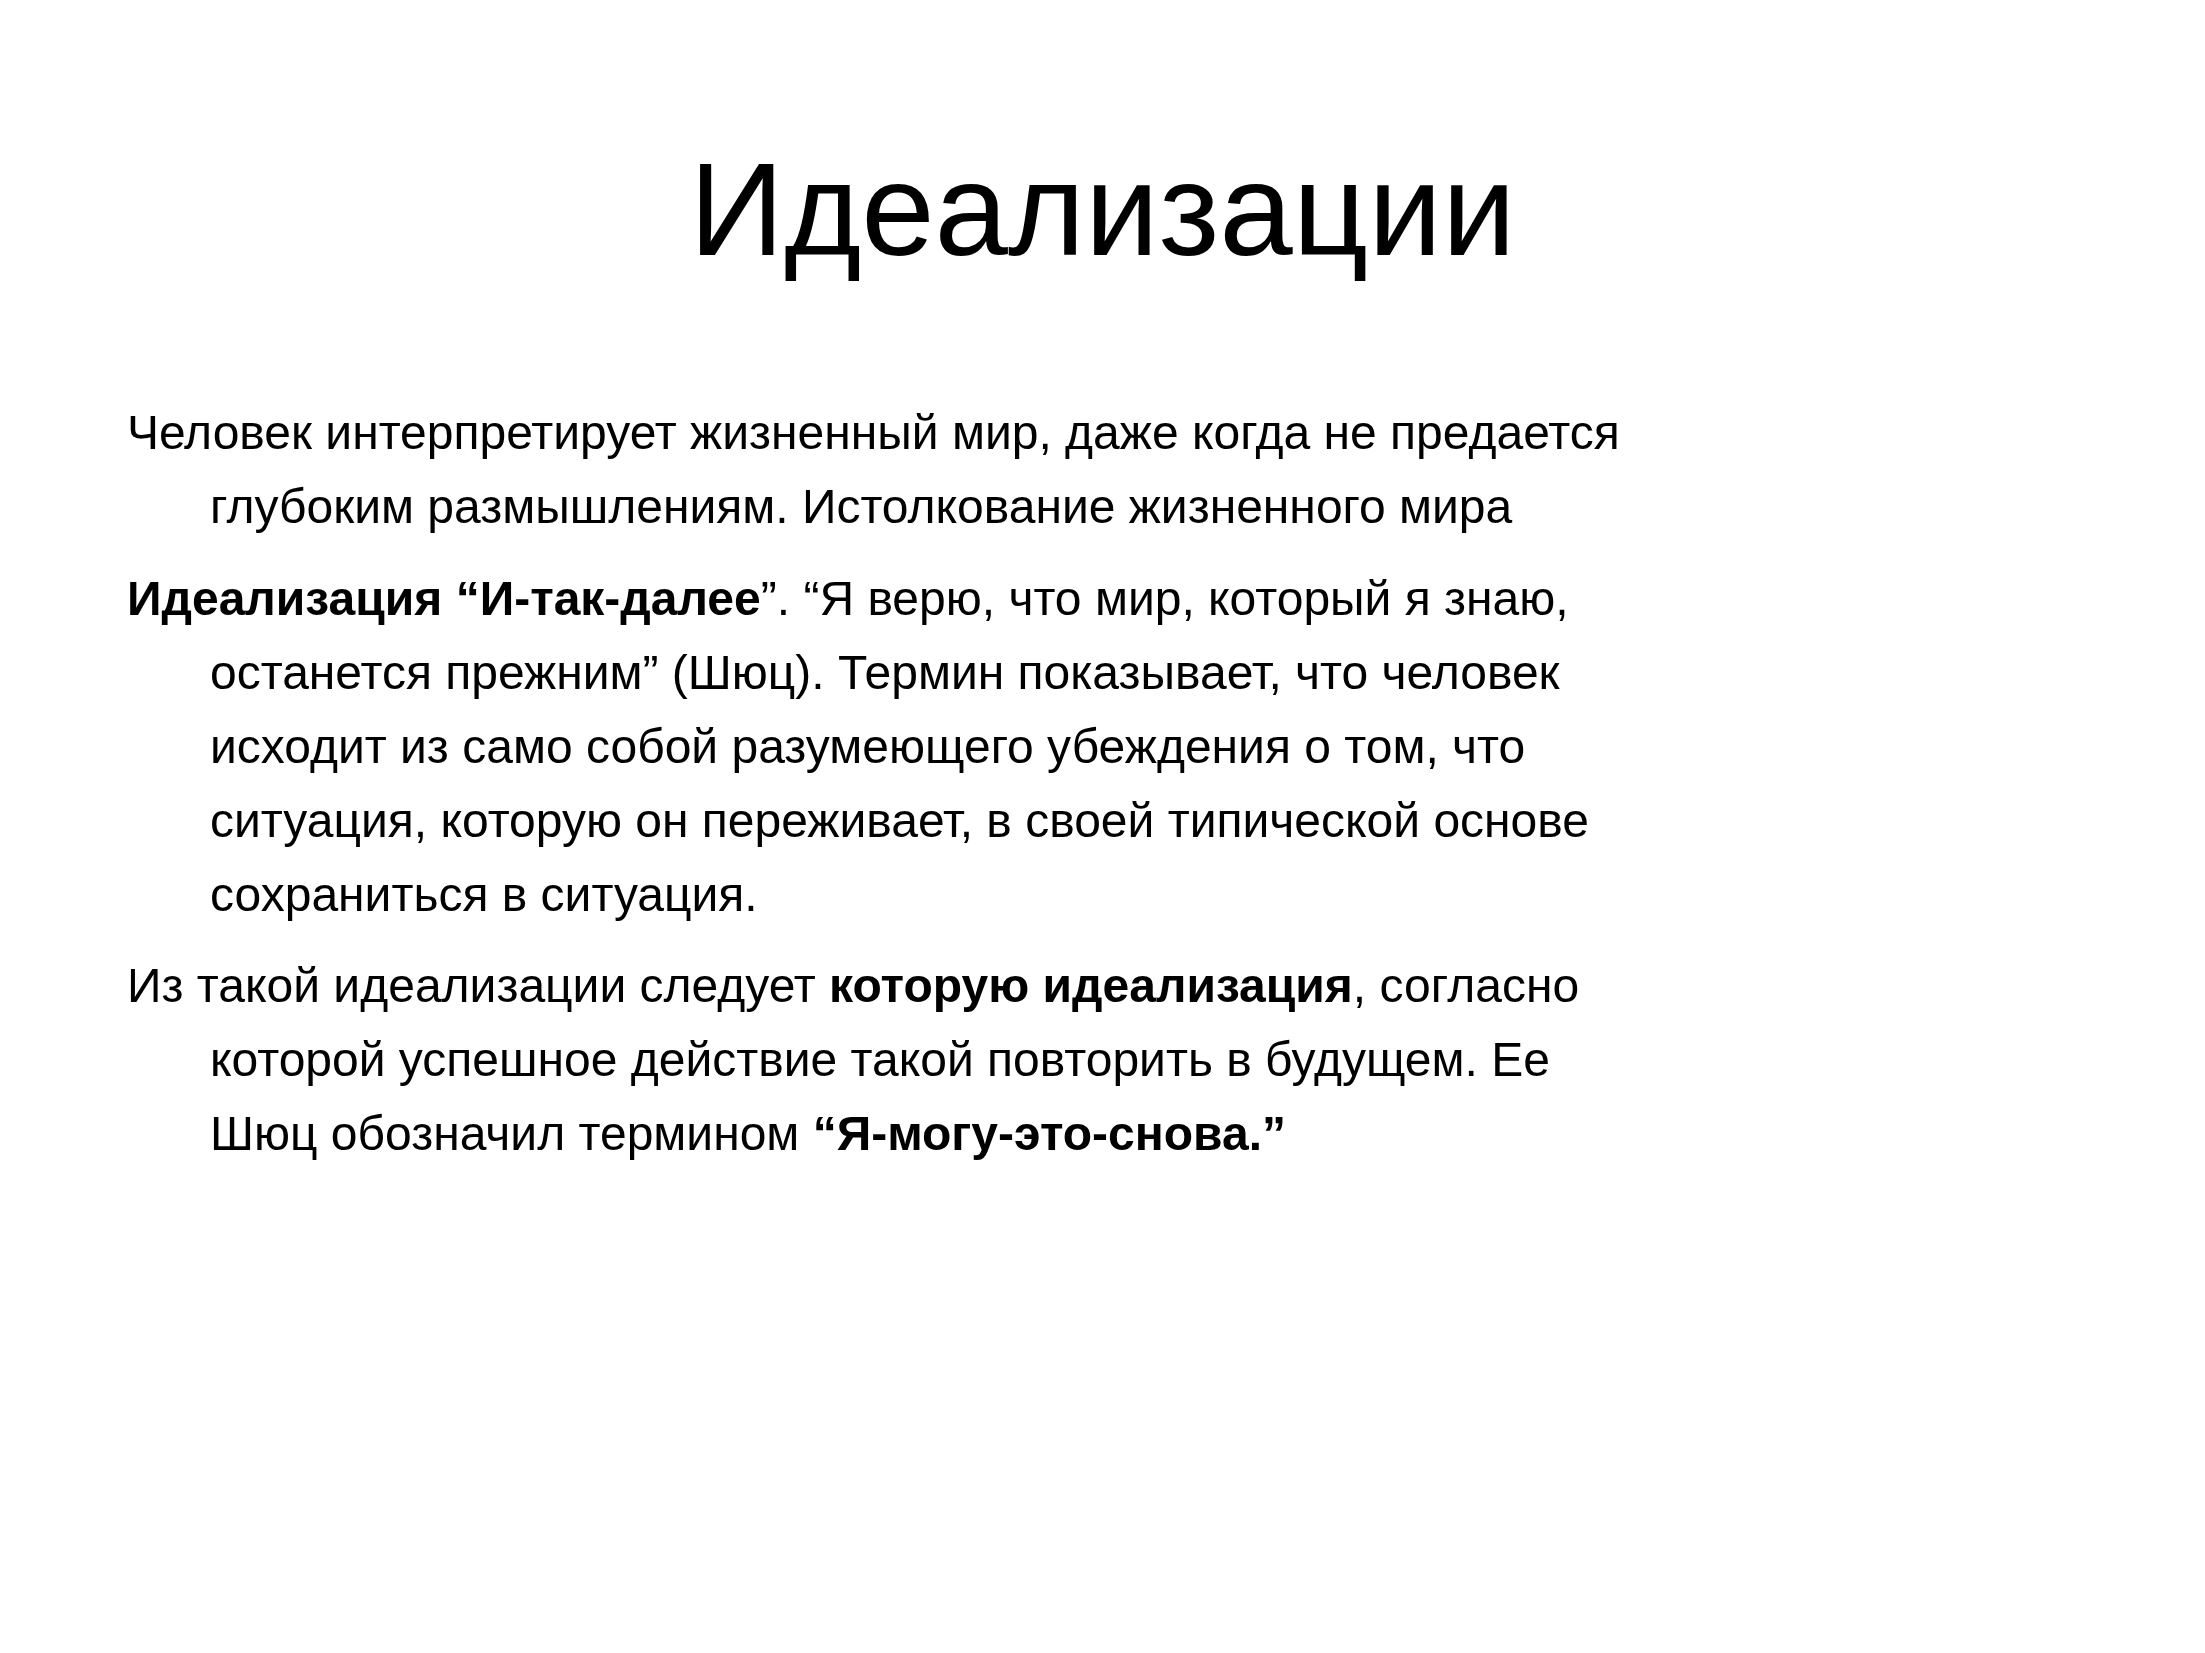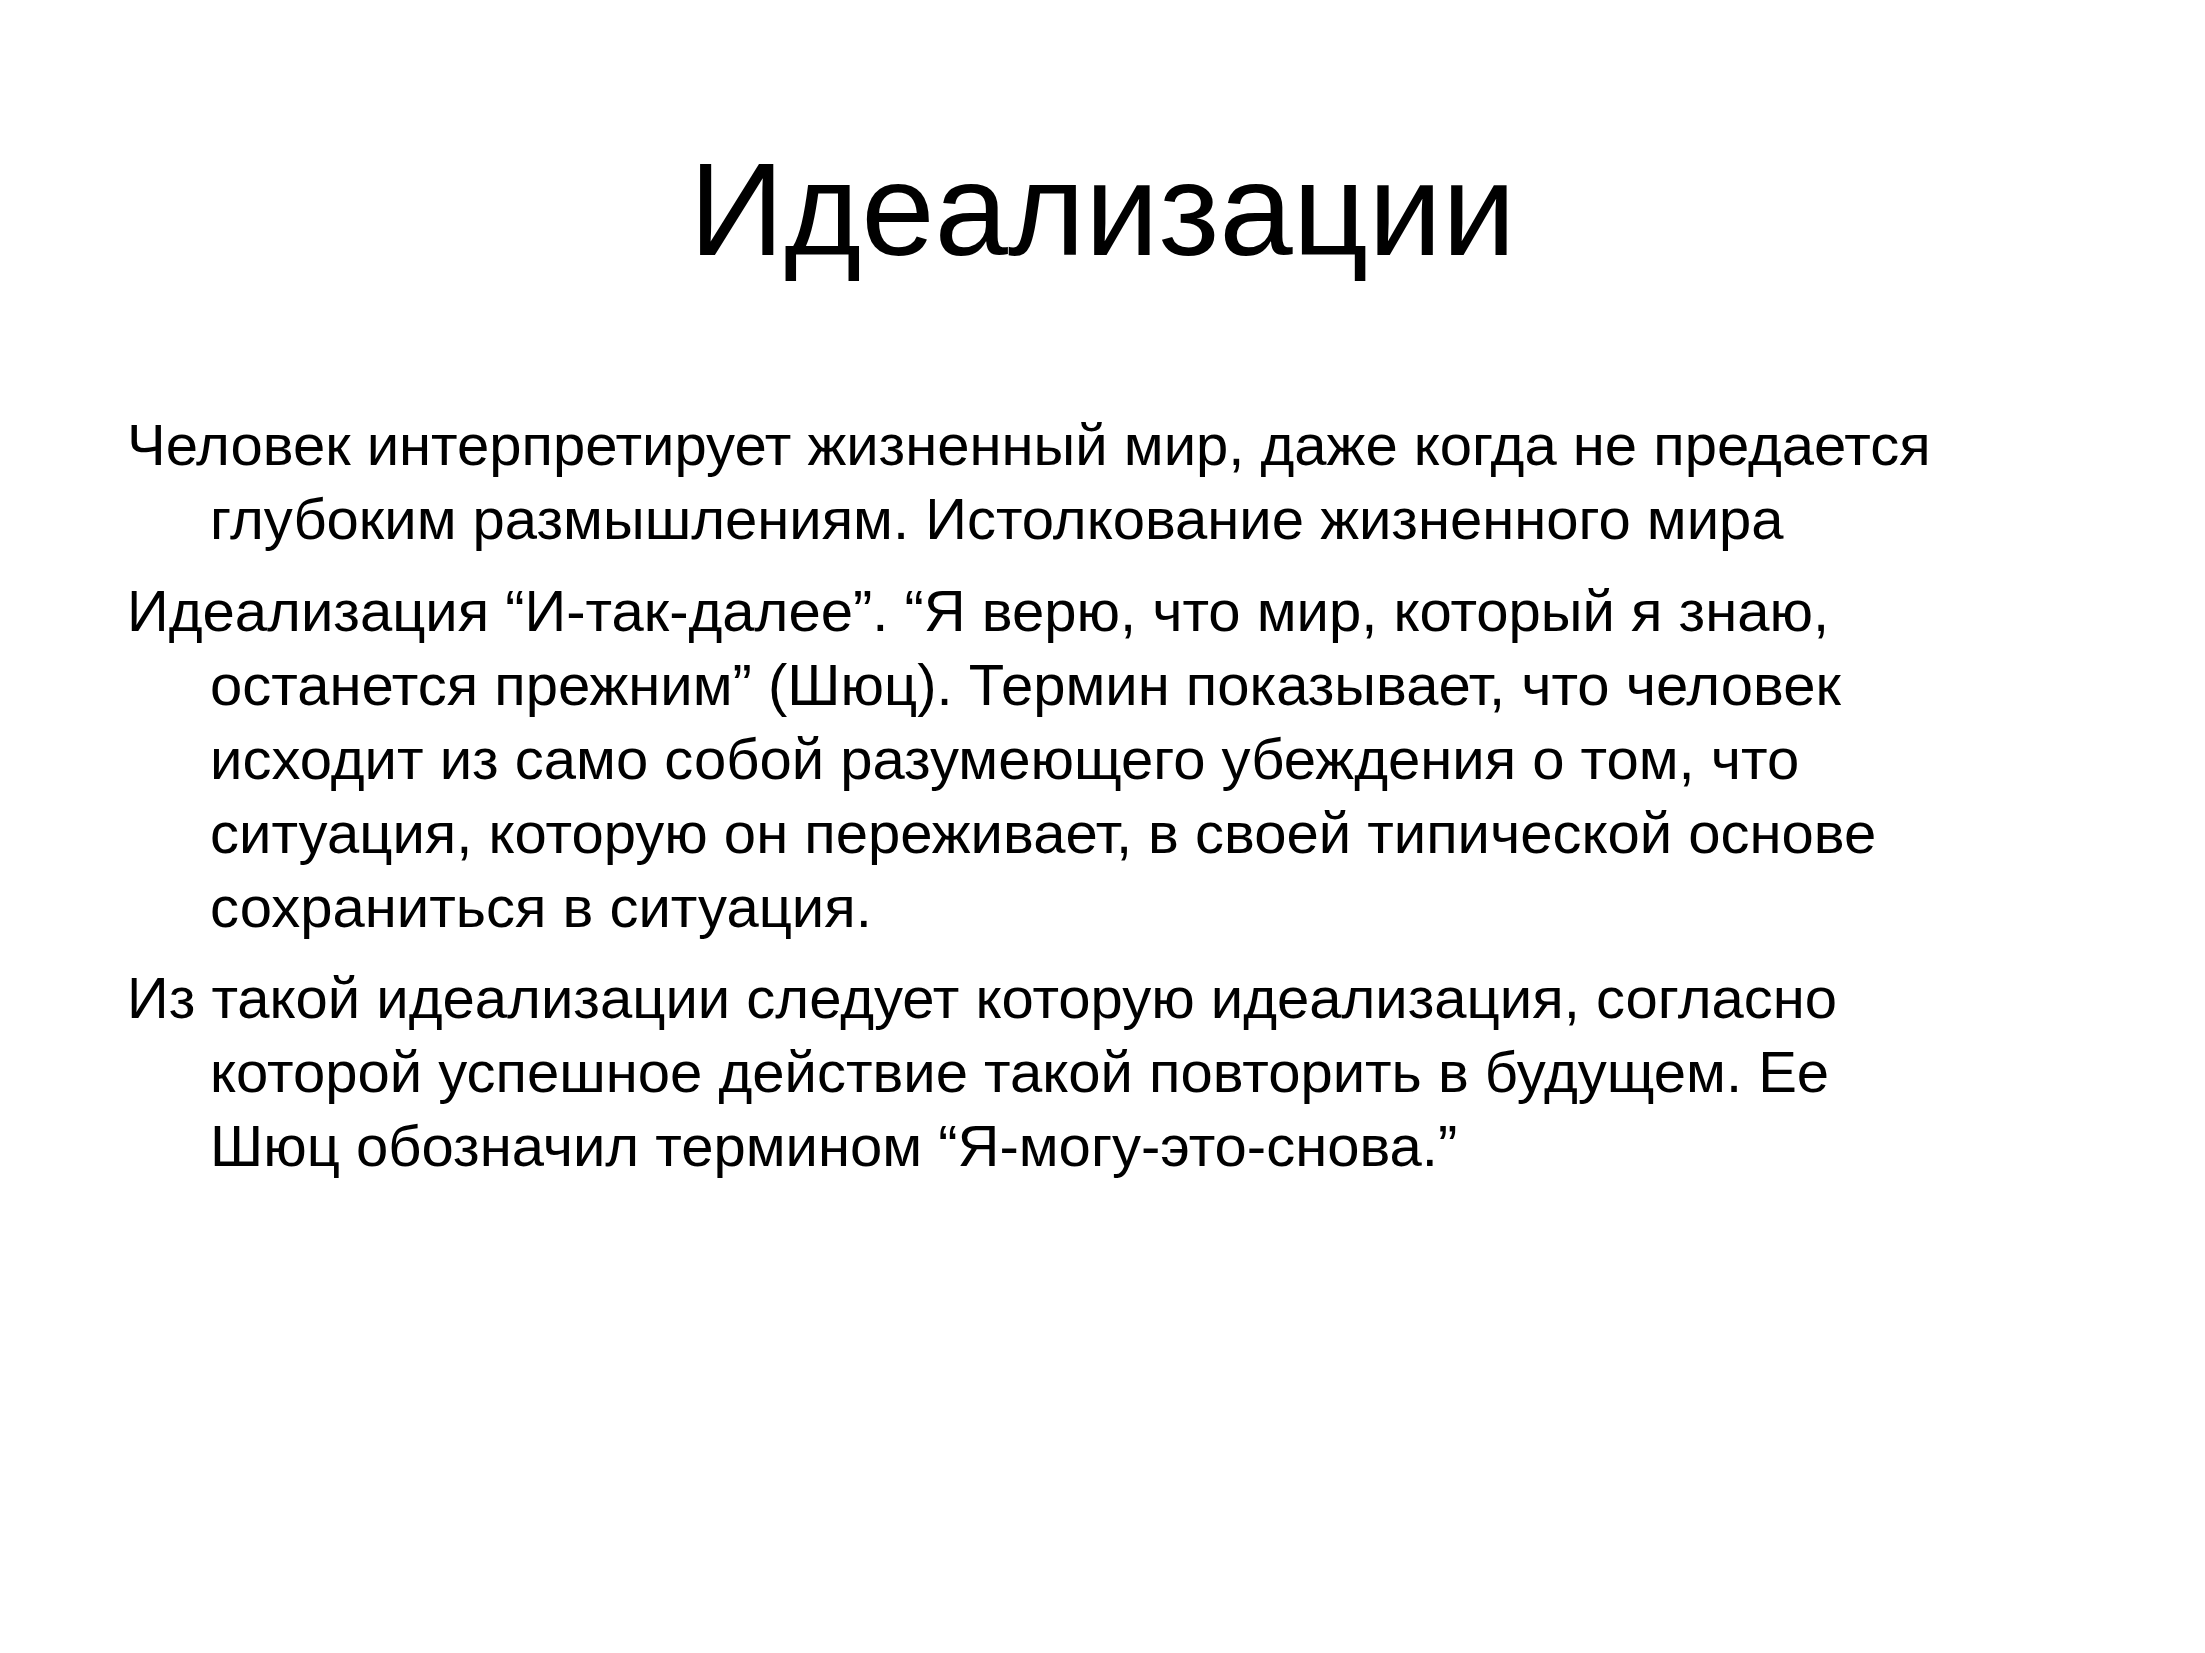--- a/index.html
+++ b/index.html
@@ -26,40 +26,40 @@
     margin: 0;
     text-align: center;
     font-size: 132px;
     font-weight: 400;
     line-height: 1.08;
     letter-spacing: 0;
     white-space: nowrap;
   }
   .slide-body {
     position: absolute;
-    top: 408px;
+    top: 396px;
     left: 127px;
     width: 1974px;
-    font-size: 58px;
+    font-size: 48px;
     line-height: 74px;
   }
   .paragraph {
     margin: 0 0 17.6px 0;
   }
   .paragraph:last-child {
     margin-bottom: 0;
   }
   .text-line {
     white-space: nowrap;
   }
   .text-line.indent {
     padding-left: 83px;
   }
   .seg-bold {
-    font-weight: 400;
+    font-weight: 700;
   }
 </style>
 </head>
 <body>
 
 <main class="slide">
   <h1 class="slide-title">Идеализации</h1>
   <section class="slide-body" id="slide-body">
       <div class="paragraph">
         <div class="text-line"><span class="seg-regular">Человек интерпретирует жизненный мир, даже когда не предается</span></div>

